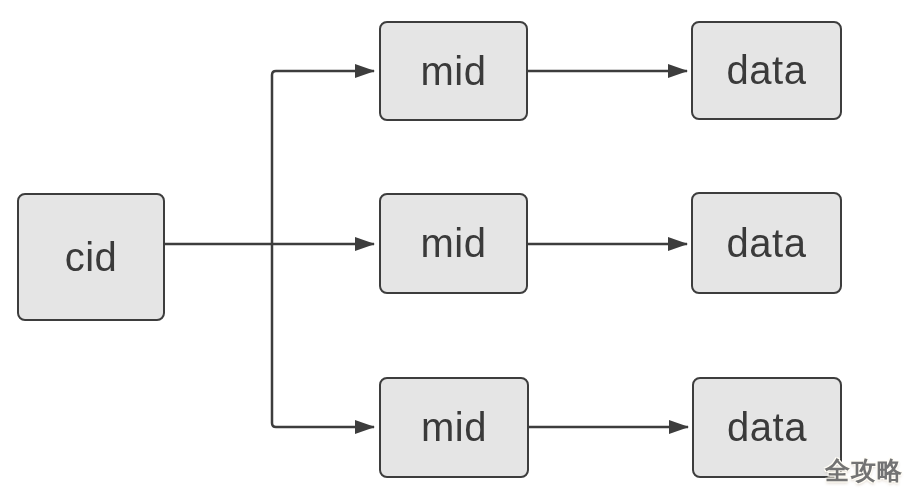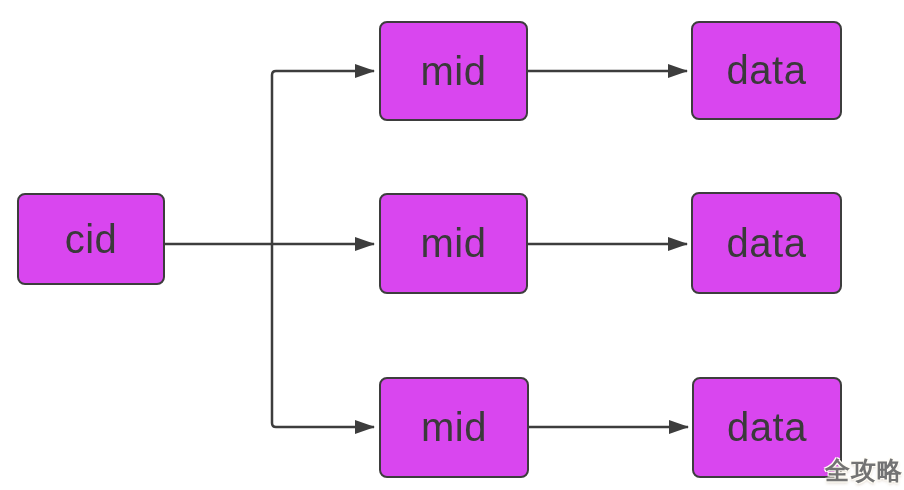--- a/index.html
+++ b/index.html
@@ -18,31 +18,31 @@
   #connectors {
     position: absolute;
     left: 0;
     top: 0;
     width: 904px;
     height: 490px;
   }
   .node {
     position: absolute;
     box-sizing: border-box;
-    background: #d946ef;
+    background: #e5e5e5;
     border: 2.5px solid #3d3d3d;
     border-radius: 8px;
     display: flex;
     align-items: center;
     justify-content: center;
     font-size: 40px;
     color: #3a3a3a;
     letter-spacing: 0.5px;
   }
-  .node-cid  { left: 17px;  top: 193px; width: 148px; height: 92px; }
+  .node-cid  { left: 17px;  top: 193px; width: 148px; height: 128px; }
   .node-mid1 { left: 379px; top: 21px;  width: 149px; height: 100px; }
   .node-mid2 { left: 379px; top: 193px; width: 149px; height: 101px; }
   .node-mid3 { left: 379px; top: 377px; width: 150px; height: 101px; }
   .node-data1 { left: 691px; top: 21px;  width: 151px; height: 99px; }
   .node-data2 { left: 691px; top: 192px; width: 151px; height: 102px; }
   .node-data3 { left: 692px; top: 377px; width: 150px; height: 101px; }
   .watermark {
     position: absolute;
     right: 1px;
     bottom: 3px;

